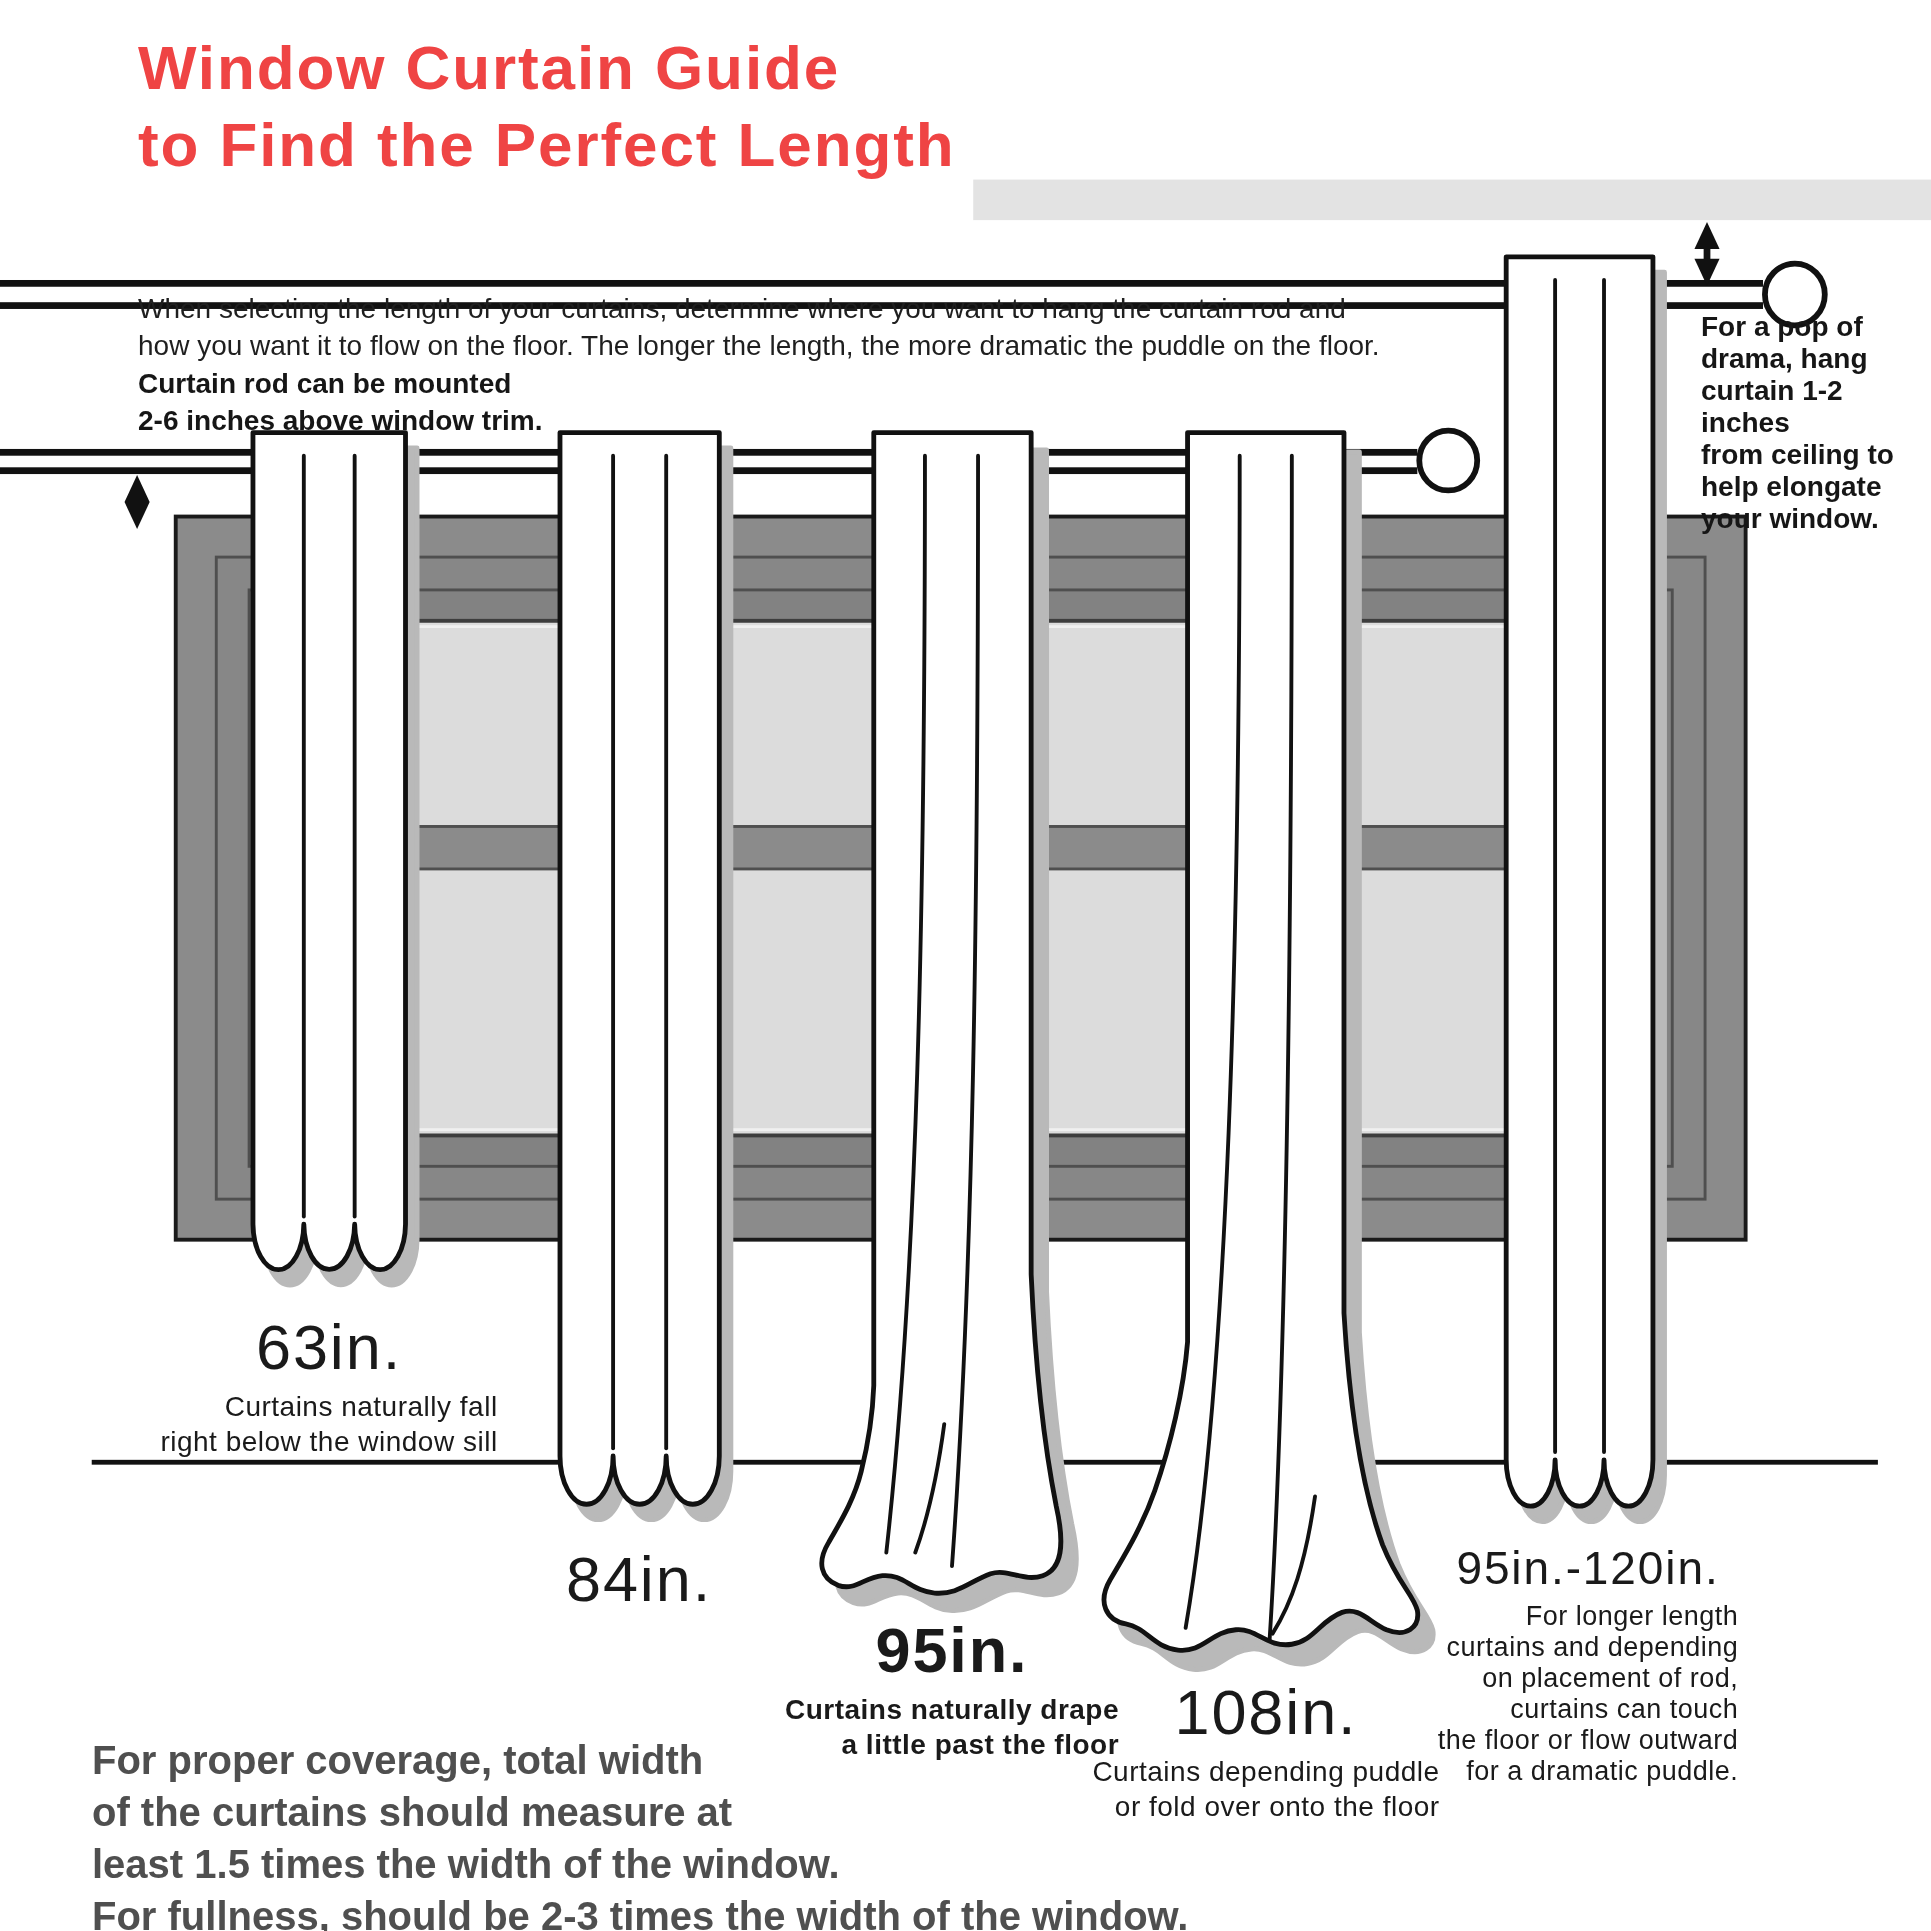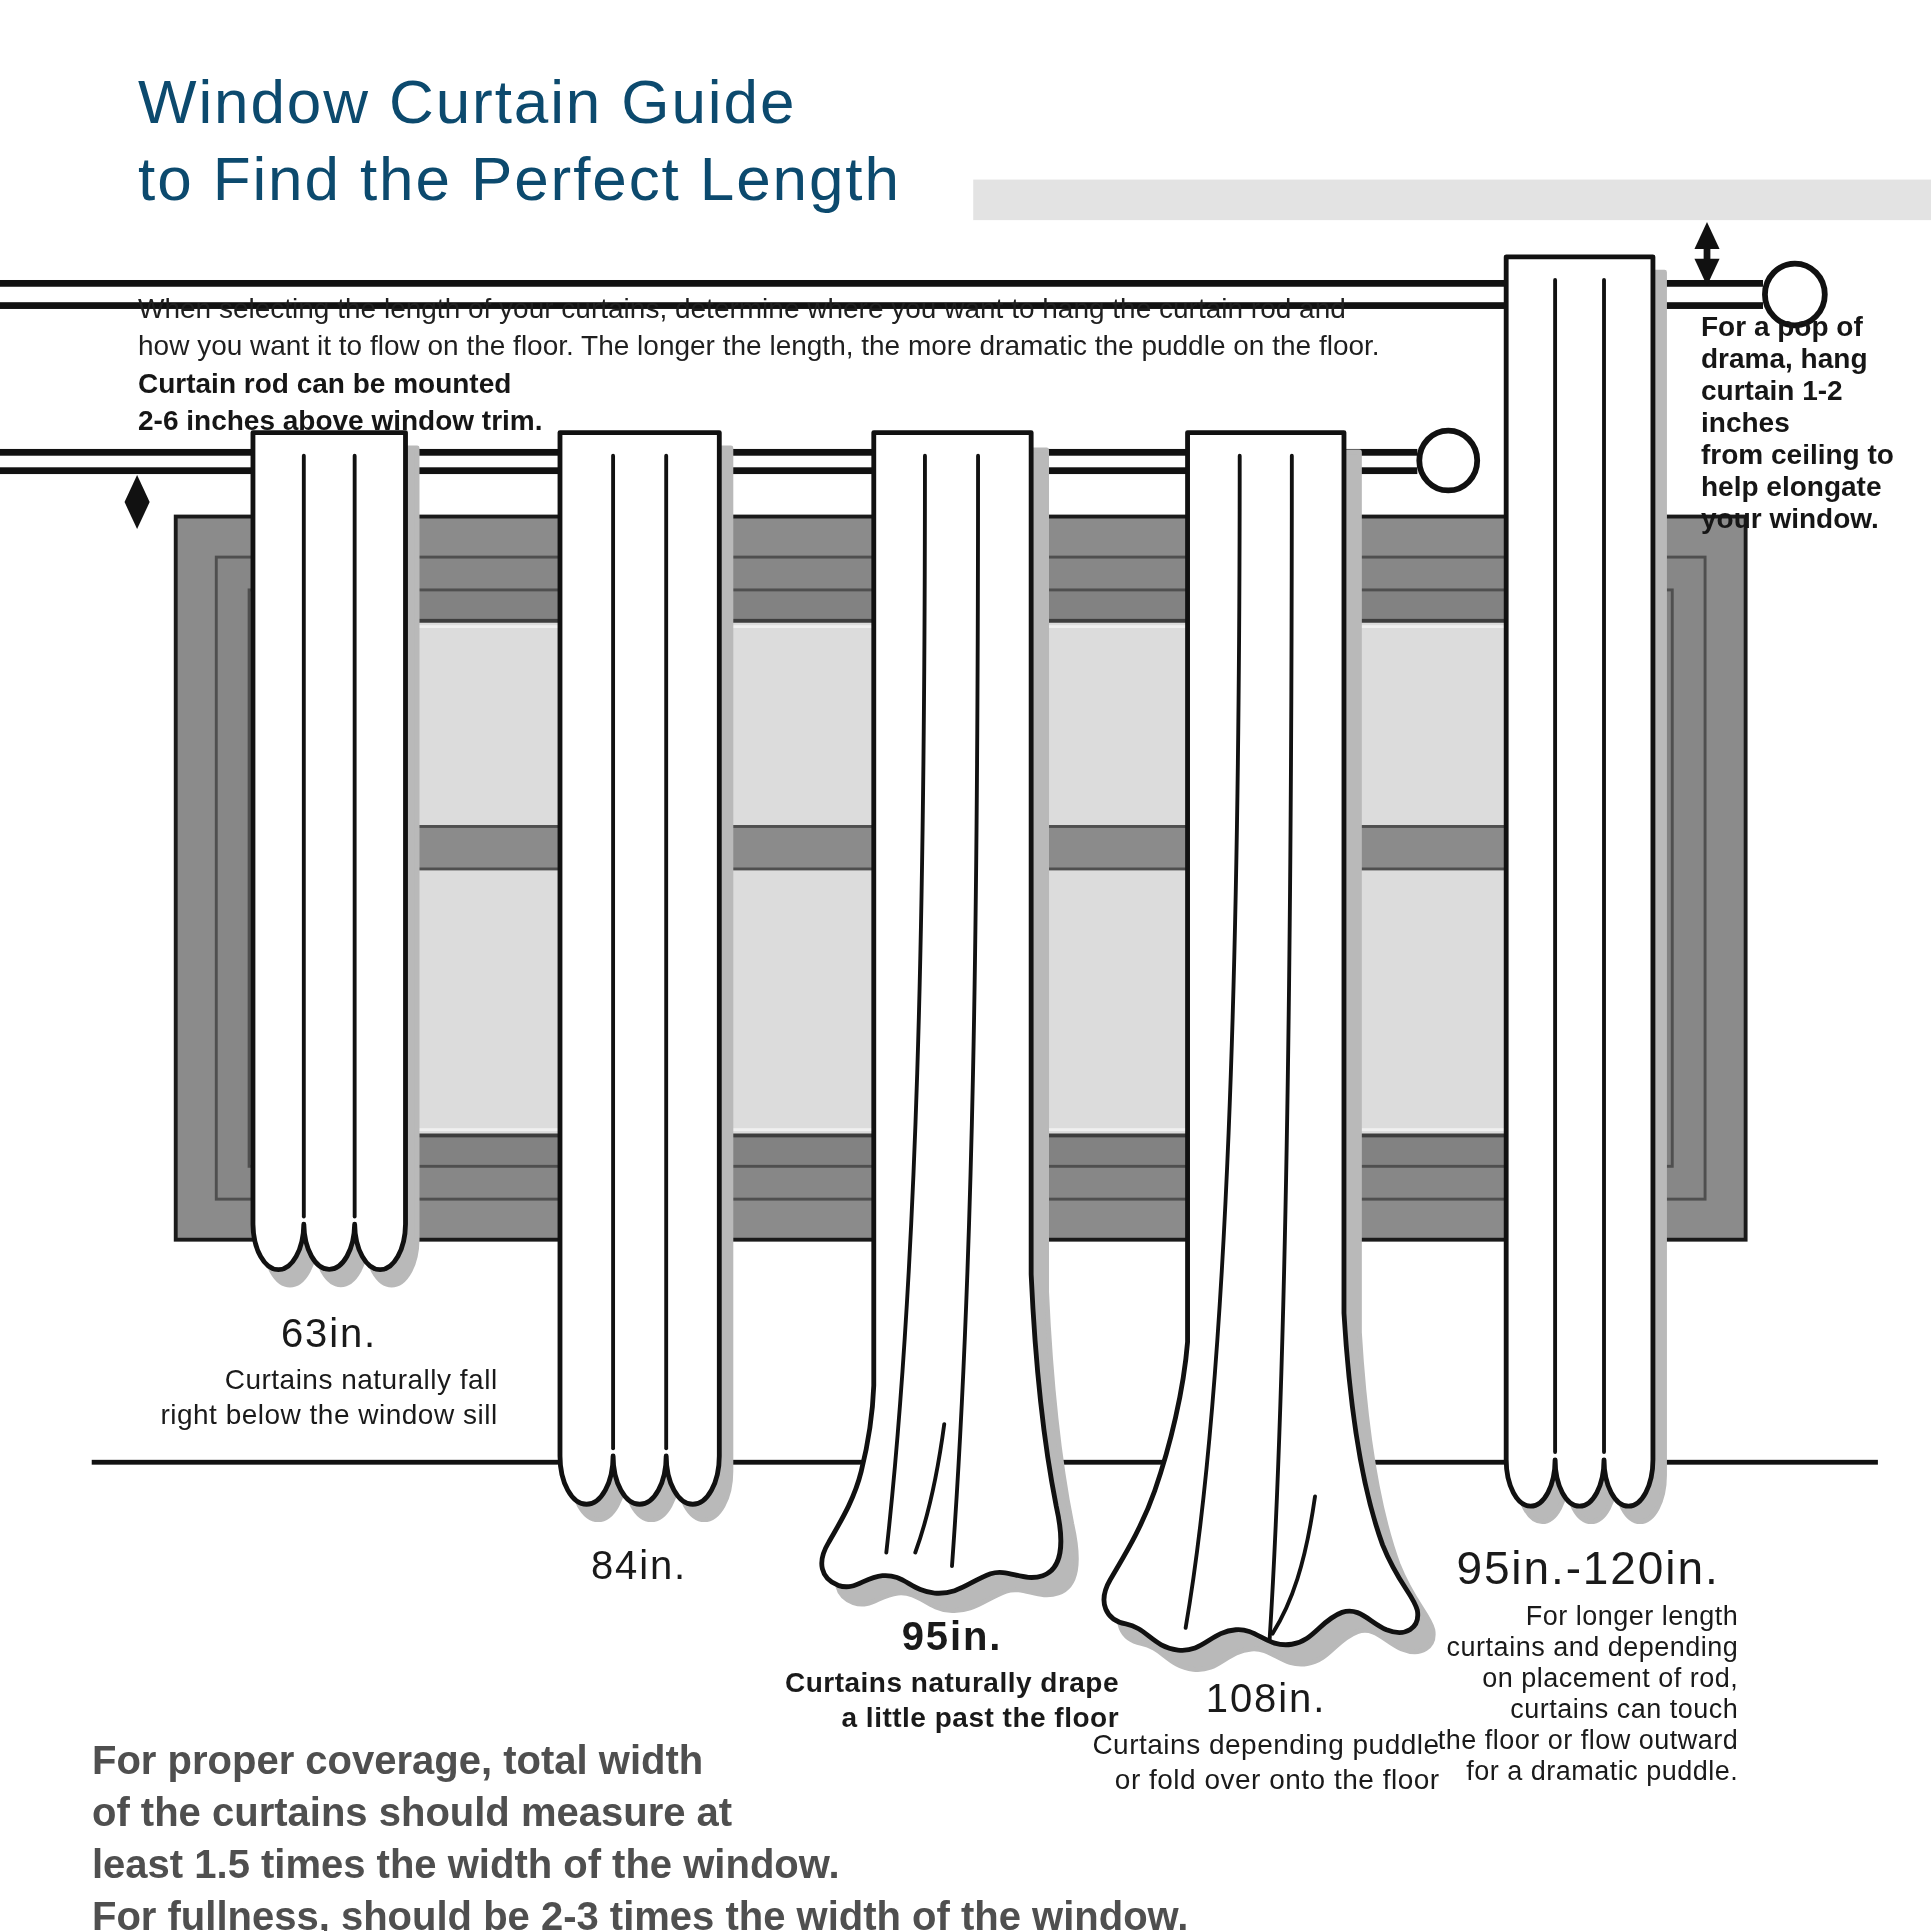--- a/index.html
+++ b/index.html
@@ -3,28 +3,28 @@
 <meta charset="utf-8">
 <style>
   html,body{margin:0;padding:0;background:#fff;}
   .canvas{
     position:relative;width:1931px;height:1931px;background:#ffffff;overflow:hidden;
     font-family:"Liberation Sans", sans-serif;color:#1b1b1b;
   }
   .canvas svg{position:absolute;left:0;top:0;}
   .abs{position:absolute;}
   
-  .title{left:138px;top:29px;font-size:62px;line-height:77px;letter-spacing:1.9px;color:#0c4a6e;font-weight:400;margin-top:34px;}
+  .title{left:138px;top:29px;font-size:62px;line-height:77px;letter-spacing:1.9px;color:#ef4444;font-weight:700;}
   .intro{left:138px;top:290px;font-size:28px;line-height:37px;color:#1f1f1f;}
   .rod-note{left:138px;top:365px;font-size:28px;line-height:37px;font-weight:bold;color:#161616;}
   .drama-note{left:1701px;top:311px;width:227px;font-size:28px;line-height:32px;font-weight:bold;color:#161616;}
   .coverage{left:92px;top:1734px;font-size:40px;line-height:52px;font-weight:bold;color:#4f4f4f;}
   
   .label{position:absolute;display:flex;flex-direction:column;align-items:center;gap:5.8px;transform:translateX(-50%);}
-  .label .num{font-size:40px;letter-spacing:1.9px;color:#1a1a1a;white-space:nowrap;}
+  .label .num{font-size:63px;letter-spacing:1.9px;color:#1a1a1a;white-space:nowrap;}
   .label .cap{font-size:28px;line-height:35px;letter-spacing:0.5px;color:#1a1a1a;text-align:right;}
   .label .cap div{white-space:nowrap;}
   .label.small .num{font-size:46px;}
   .label.small .cap{line-height:31px;font-size:27px;}
   
   .panel{fill:#ffffff;stroke:#111111;stroke-width:5;stroke-linejoin:round;}
   .shadow{fill:#b9b9b9;stroke:#b9b9b9;stroke-width:5;stroke-linejoin:round;}
   .fold{fill:none;stroke:#111111;stroke-width:4;stroke-linecap:round;}
   .rodbar{fill:#111111;}
   .finial{fill:#ffffff;stroke:#111111;stroke-width:6;}

